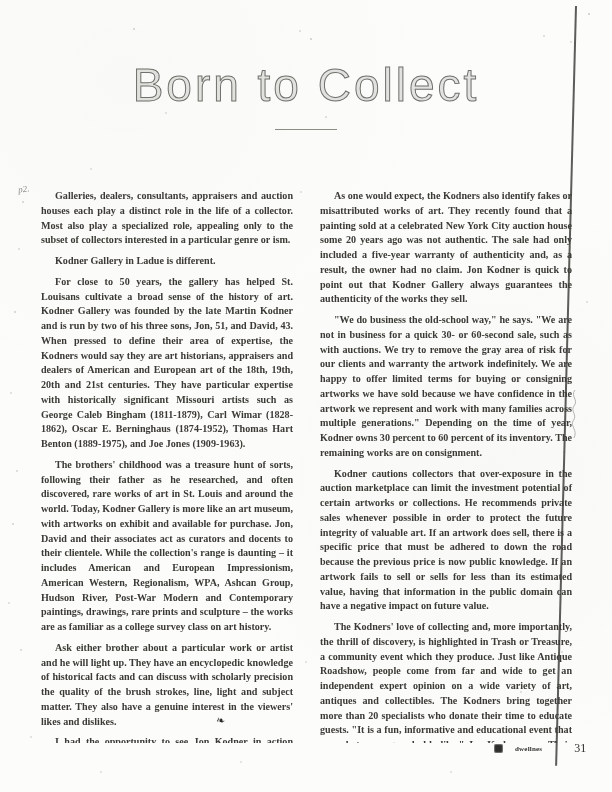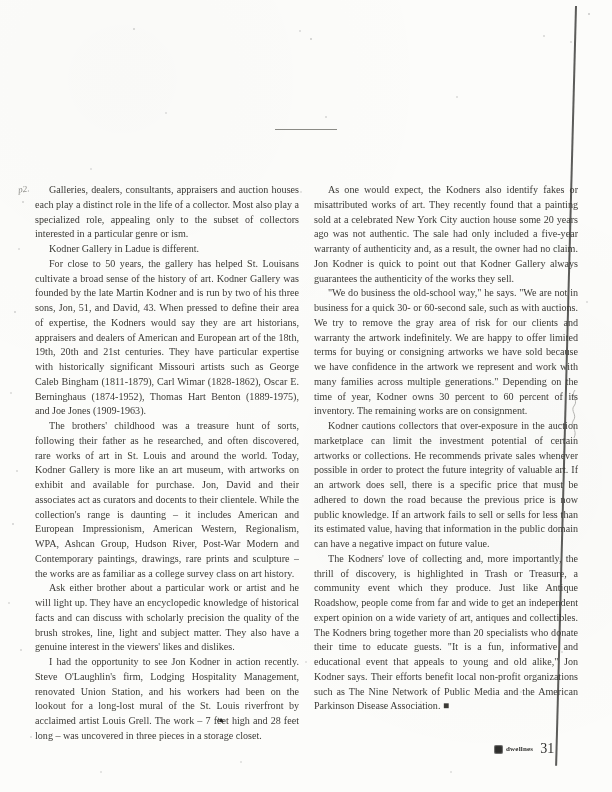--- a/index.html
+++ b/index.html
@@ -34,21 +34,21 @@
   .columns{
     position:absolute;top:183px;left:35px;width:543px;height:560px;
     display:flex;gap:15px;
   }
   .col{
     width:264px;overflow:hidden;
     font-size:10.1px;line-height:14.75px;color:#3b3a36;
     text-align:justify;
     text-rendering:optimizeLegibility;
   }
-  .col p{margin:0;text-indent:14px;}
+  .col p{margin:6px;text-indent:14px;font-weight:bold;}
   .col p:first-child{text-indent:14px;}
   .col .no-indent{text-indent:0;}
   
   .edge-line{
     position:absolute;top:6px;left:575px;width:1.6px;height:760px;
     background:#3f3f3d;transform:rotate(1.5deg);transform-origin:top center;
     opacity:.85;
   }
   .margin-note{
     position:absolute;top:184px;left:18px;
@@ -56,32 +56,32 @@
     font-size:9px;color:#8c8c88;transform:rotate(-8deg);
   }
   .continuation{
     position:absolute;top:714px;left:216px;font-size:11px;color:#2b2b29;
     transform:rotate(10deg);
   }
   .scribble{
     position:absolute;top:388px;left:566px;width:18px;height:52px;opacity:.55;
   }
   .footer{
-    position:absolute;top:741px;left:494px;display:flex;align-items:center;gap:3px;
+    position:absolute;top:741px;left:494px;display:flex;align-items:center;gap:12px;
   }
   .footer-logo{
     width:9px;height:9px;background:#2e2e2c;border-radius:2px;
     box-shadow:inset 0 0 1px 1px rgba(255,255,255,.35);
   }
   .footer-word{
     font-family:"Liberation Serif",serif;font-size:7px;font-weight:bold;
     color:#2f2f2d;filter:blur(.45px);letter-spacing:.2px;
   }
   .footer-page{
-    font-family:"Liberation Serif",serif;font-size:14px;color:#2f2f2d;margin-left:4px;
+    font-family:"Liberation Serif",serif;font-size:12px;color:#2f2f2d;margin-left:20px;
     filter:blur(.2px);
   }
   .speck{
     position:absolute;top:0;left:0;width:2px;height:2px;border-radius:50%;
     background:transparent;
     box-shadow:
       133px 28px 0 0 rgba(80,80,80,.25), 299px 30px 0 0 rgba(80,80,80,.2),
       310px 38px 0 0 rgba(80,80,80,.28), 325px 116px 0 0 rgba(80,80,80,.22),
       456px 96px 0 0 rgba(80,80,80,.2), 543px 35px 0 0 rgba(80,80,80,.22),
       588px 13px 0 0 rgba(80,80,80,.3), 570px 41px 0 0 rgba(80,80,80,.2),
@@ -99,20 +99,21 @@
   }
 </style>
 </head>
 <body>
 
 <div class="page">
 
   <div class="speck"></div>
   <div class="edge-line"></div>
 
+  <div class="title">Born to Collect</div>
 
   <div class="byline-block">
     <hr class="byline-rule">
   </div>
 
   <div class="margin-note">p2.</div>
 
   <div class="columns">
     <div class="col">
       <p>Galleries, dealers, consultants, appraisers and auction houses each play a distinct role in the life of a collector. Most also play a specialized role, appealing only to the subset of collectors interested in a particular genre or ism.</p>

